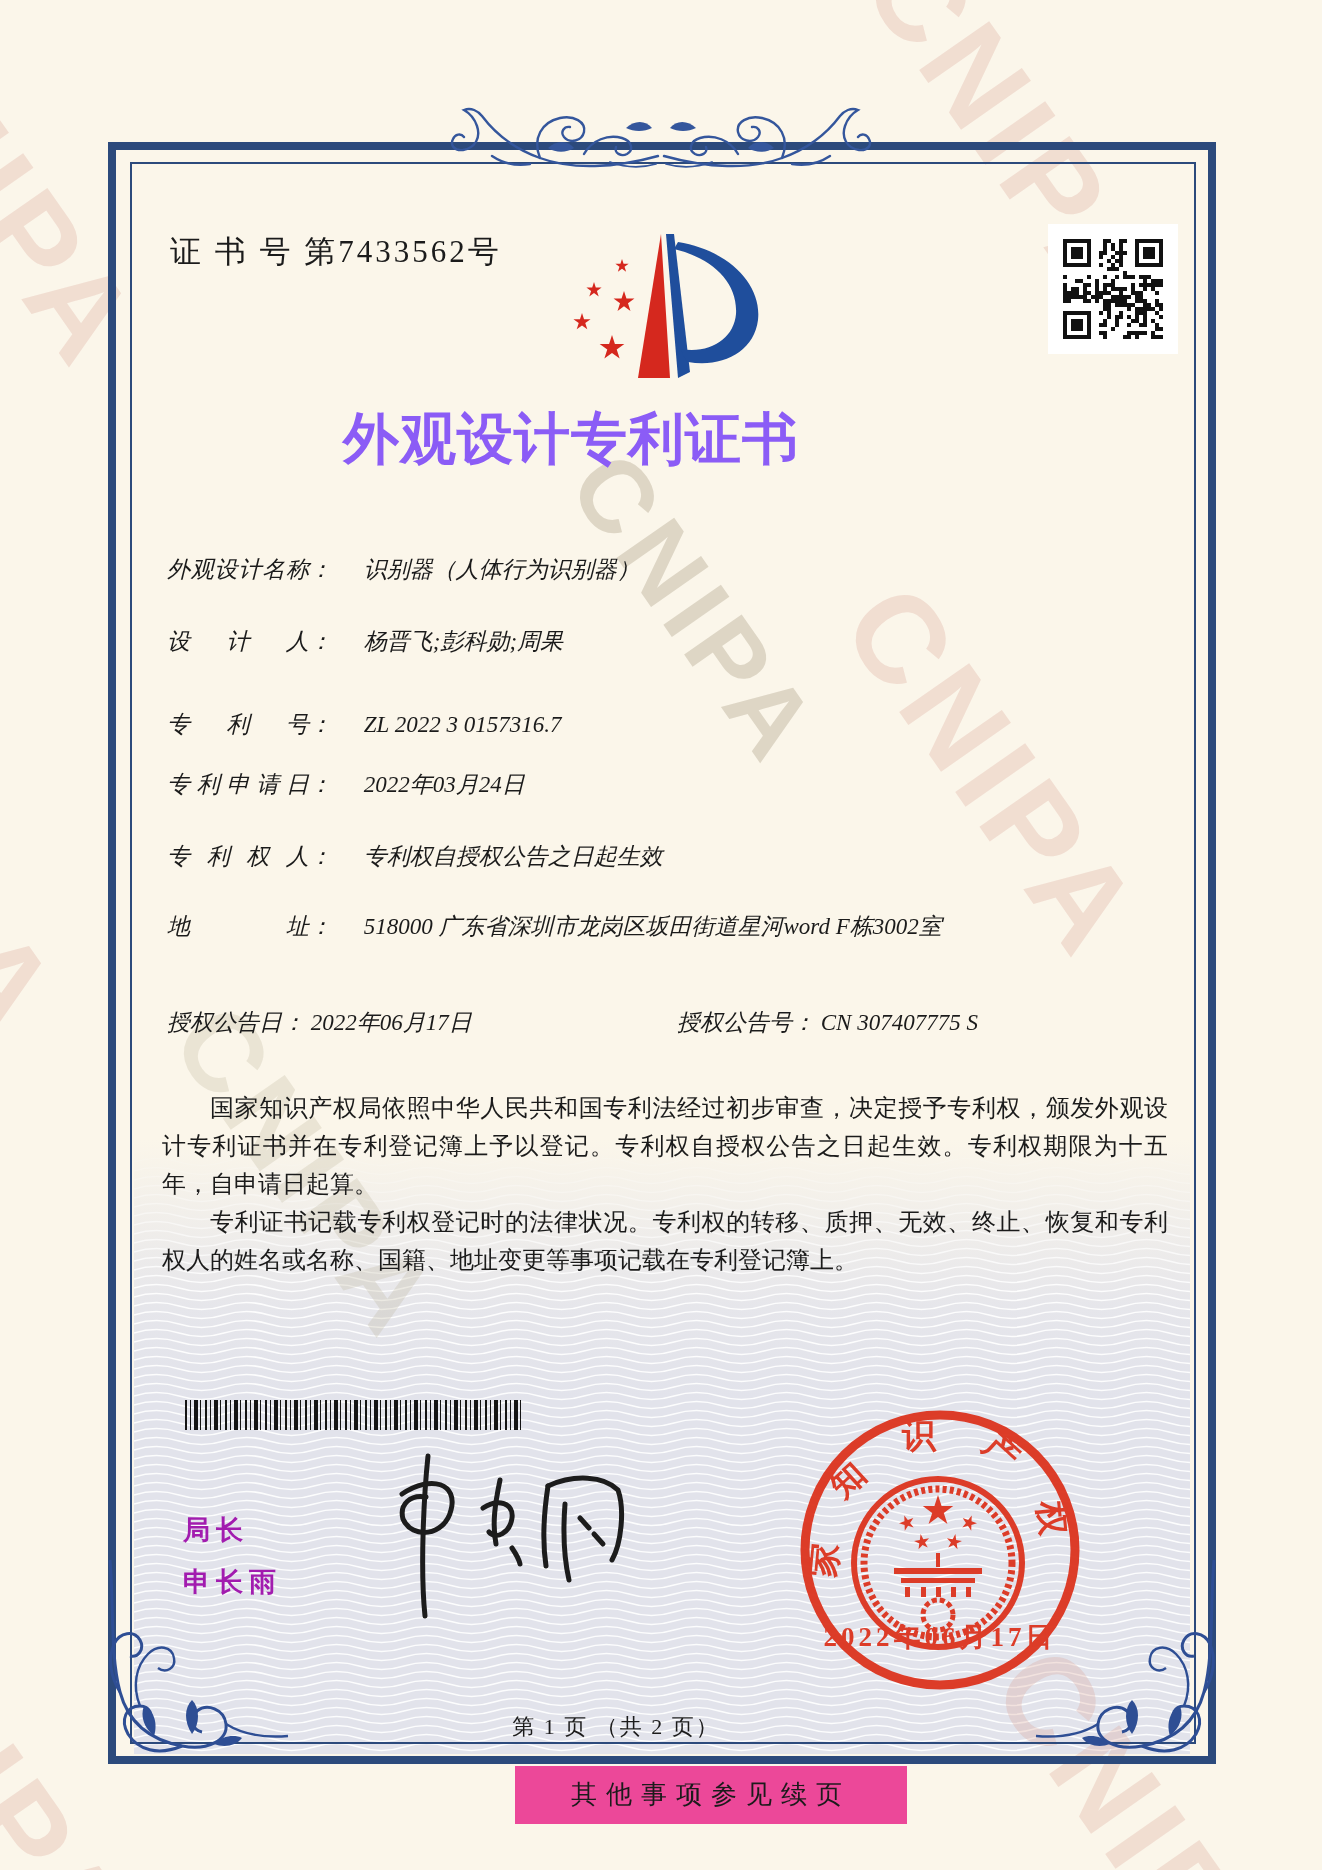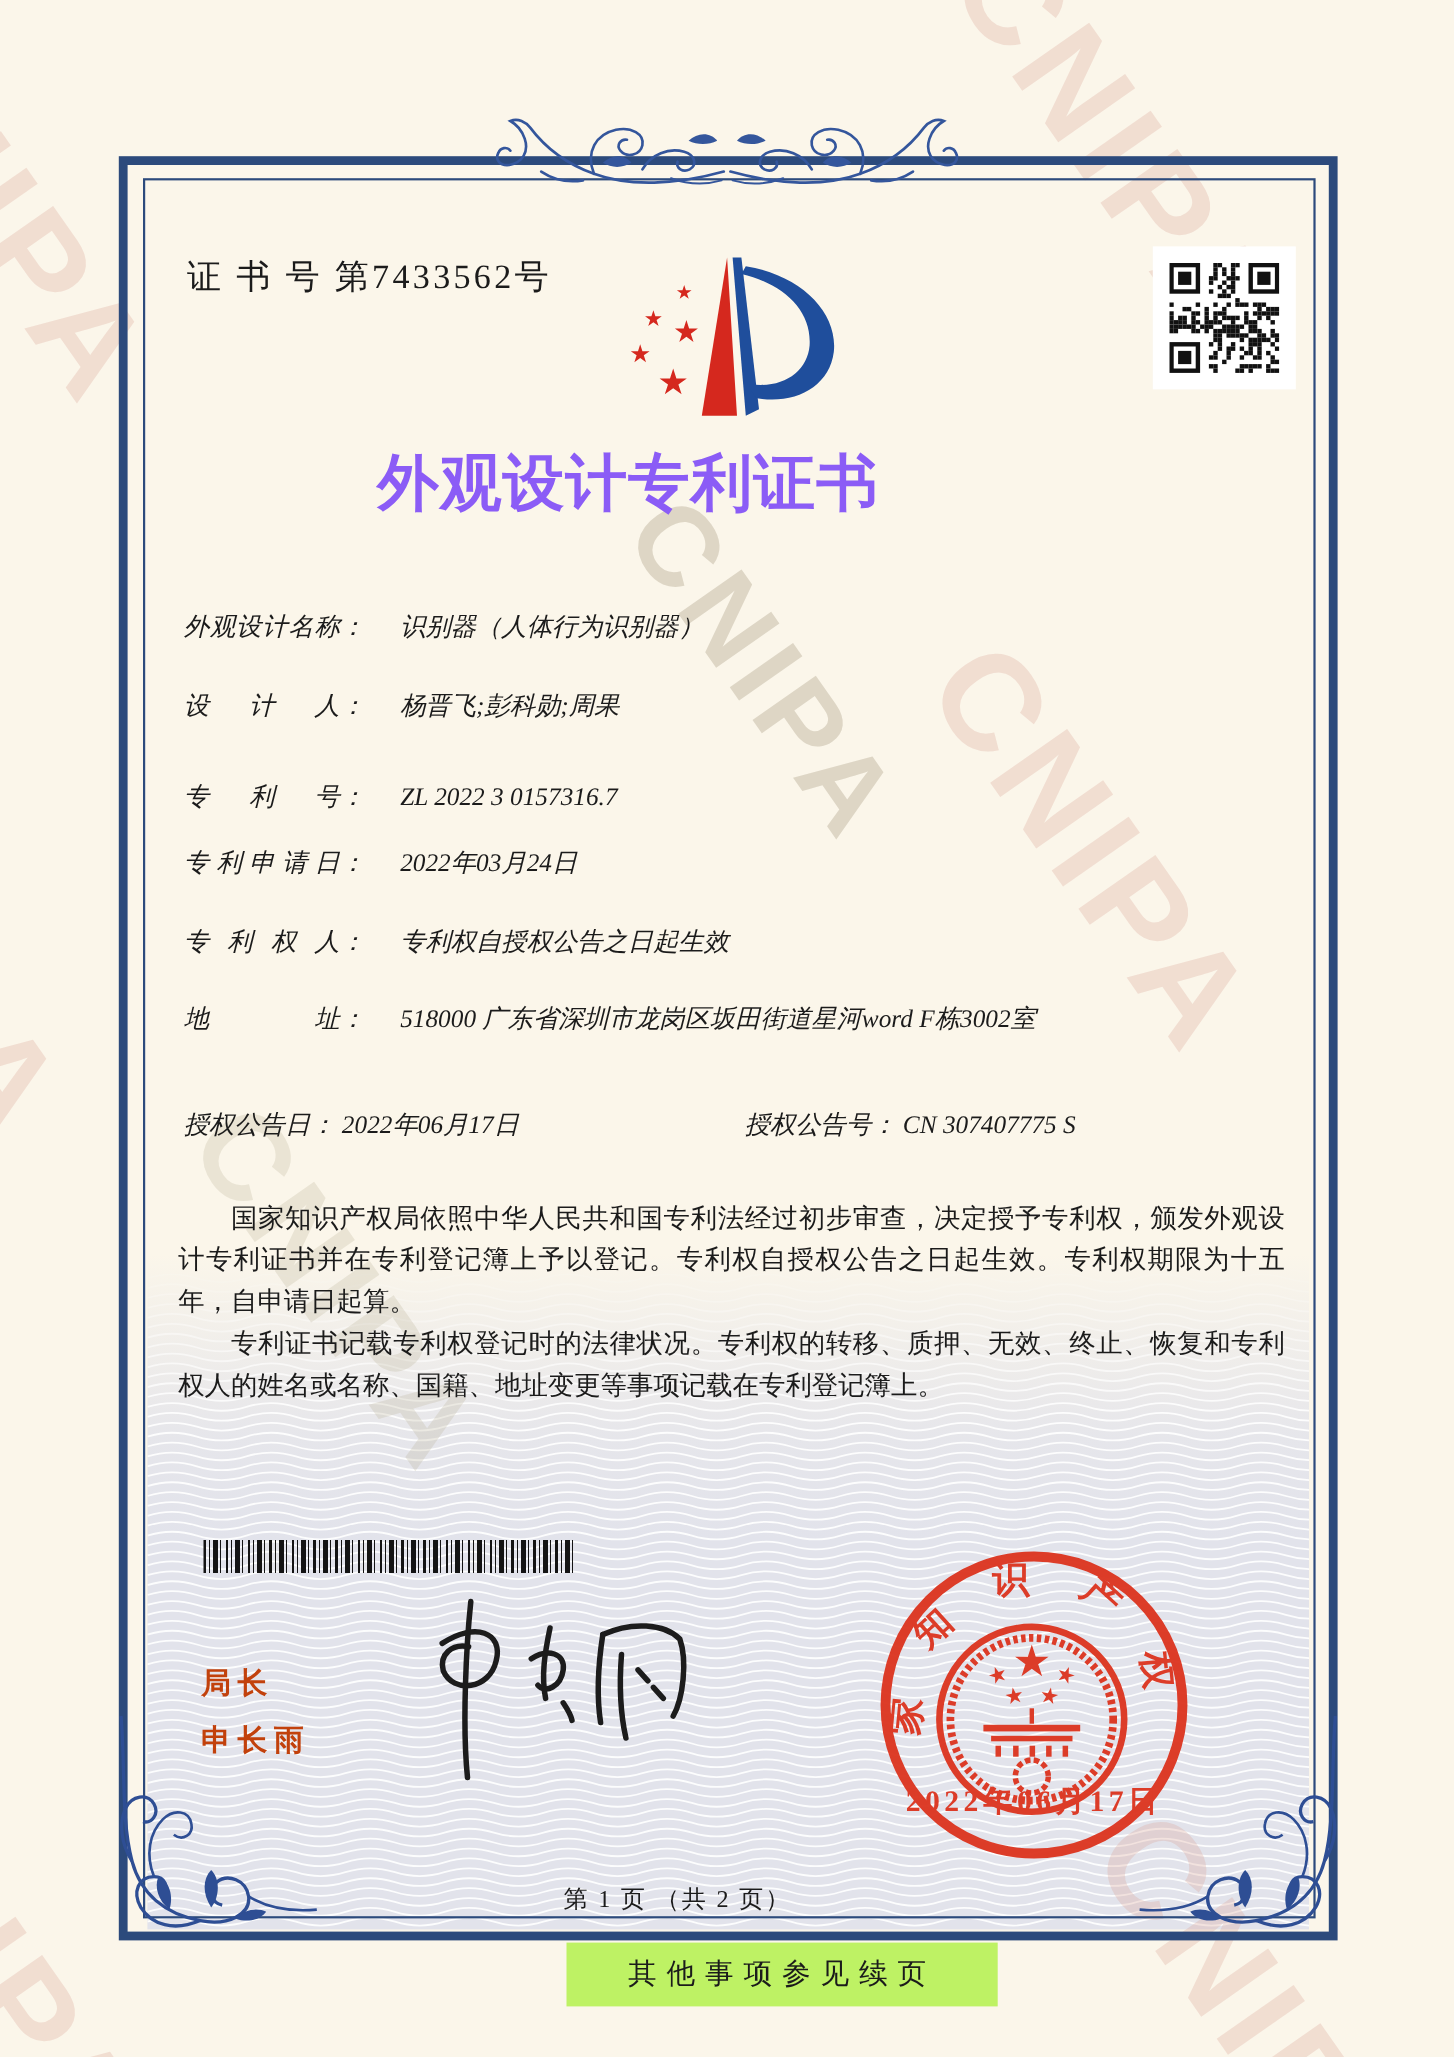--- a/index.html
+++ b/index.html
@@ -33,26 +33,26 @@
   .fval.wrap{white-space:normal;width:612px;}
   .grant2{position:absolute;left:510px;top:0;white-space:nowrap;}
   .bodytext{position:absolute;left:162px;top:1089px;width:1006px;font-size:24px;line-height:38px;
             text-align:justify;}
   .bodytext p{margin:0;text-indent:2em;}
   .barcode{position:absolute;left:185px;top:1400px;width:336px;height:30px;z-index:4;
     background:
       repeating-linear-gradient(90deg,#141414 0 2px,rgba(0,0,0,0) 2px 5px,#141414 5px 6px,rgba(0,0,0,0) 6px 9px,
         #141414 9px 13px,rgba(0,0,0,0) 13px 15px,#141414 15px 16px,rgba(0,0,0,0) 16px 20px);}
   .dirlabel{position:absolute;left:183px;font-family:"Liberation Sans","DejaVu Sans",sans-serif;
-            font-size:27px;font-weight:600;letter-spacing:6px;z-index:4;color:#c2410c;}
+            font-size:27px;font-weight:600;letter-spacing:6px;z-index:4;color:#a21caf;}
   .signature{position:absolute;left:362px;top:1448px;z-index:6;}
   .seal{position:absolute;left:795px;top:1405px;z-index:5;mix-blend-mode:multiply;opacity:.95;}
   .pagenum{position:absolute;left:616px;top:1712px;transform:translateX(-50%);
            font-size:22px;letter-spacing:2px;white-space:nowrap;z-index:4;}
-  .contnote{position:absolute;left:515px;top:1766px;width:392px;height:58px;background:#bef264;
+  .contnote{position:absolute;left:515px;top:1766px;width:392px;height:58px;background:#ec4899;
             z-index:4;text-align:center;line-height:58px;font-size:26px;letter-spacing:9px;}
 </style>
 </head>
 <body>
 
 <div id="page">
 
   <div class="waves">
     <svg id="waves-svg" width="1056" height="614" xmlns="http://www.w3.org/2000/svg">
         <path d="M0 4 q22.5 -7 45 0 t45 0 q22.5 -7 45 0 t45 0 q22.5 -7 45 0 t45 0 q22.5 -7 45 0 t45 0 q22.5 -7 45 0 t45 0 q22.5 -7 45 0 t45 0 q22.5 -7 45 0 t45 0 q22.5 -7 45 0 t45 0 q22.5 -7 45 0 t45 0 q22.5 -7 45 0 t45 0 q22.5 -7 45 0 t45 0 q22.5 -7 45 0 t45 0" fill="none" stroke="#ffffff" stroke-width="1.6" stroke-opacity="0.00"></path>

